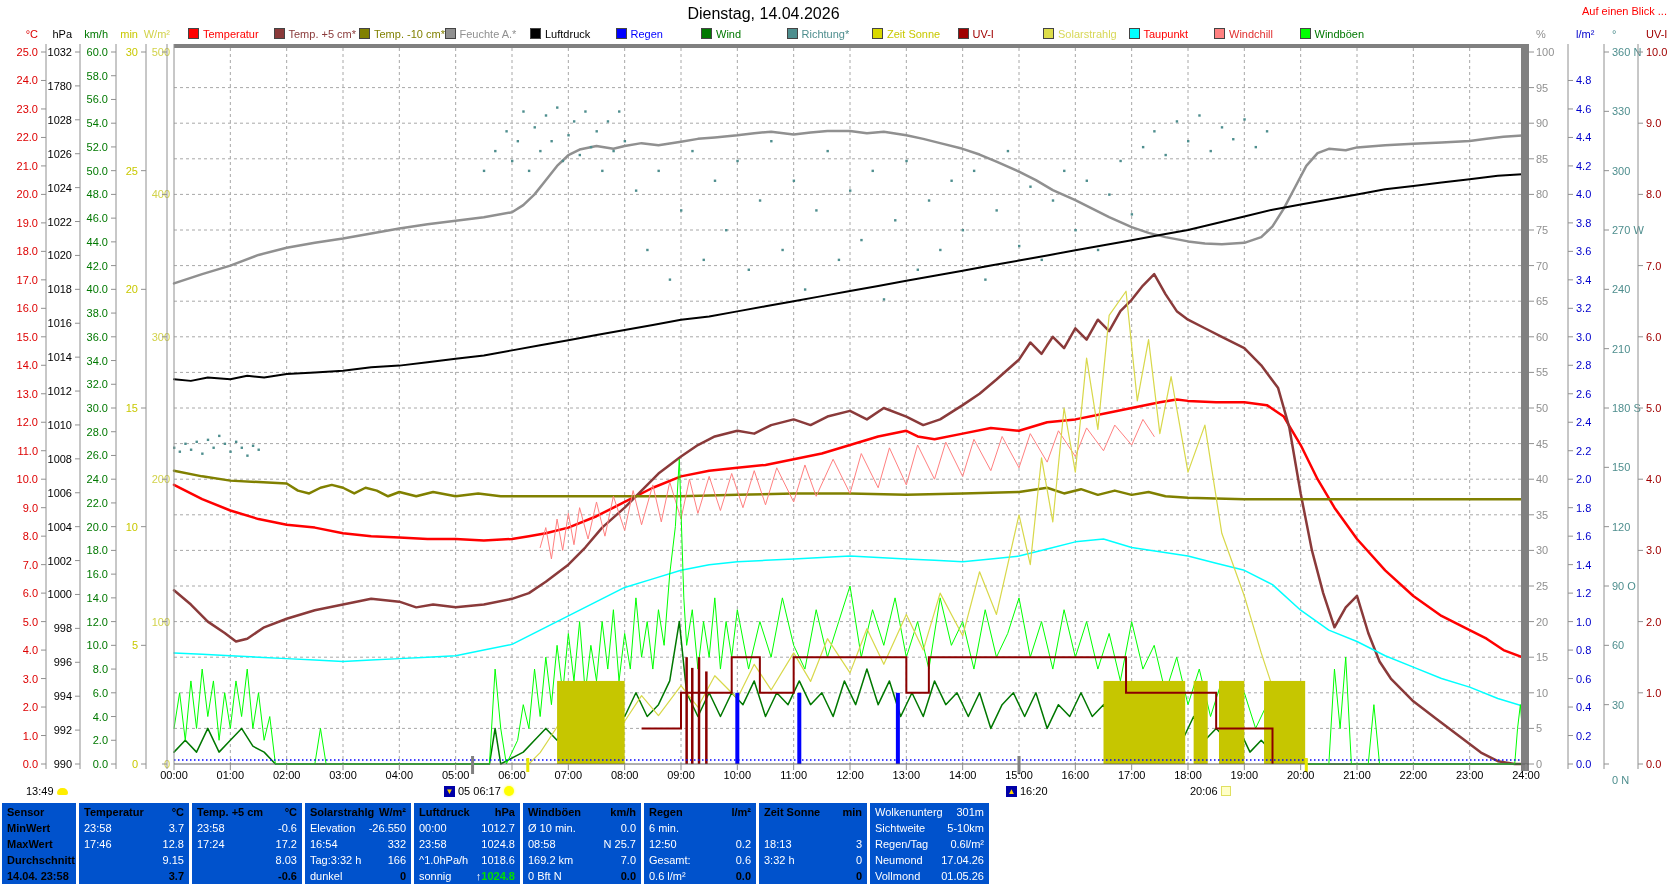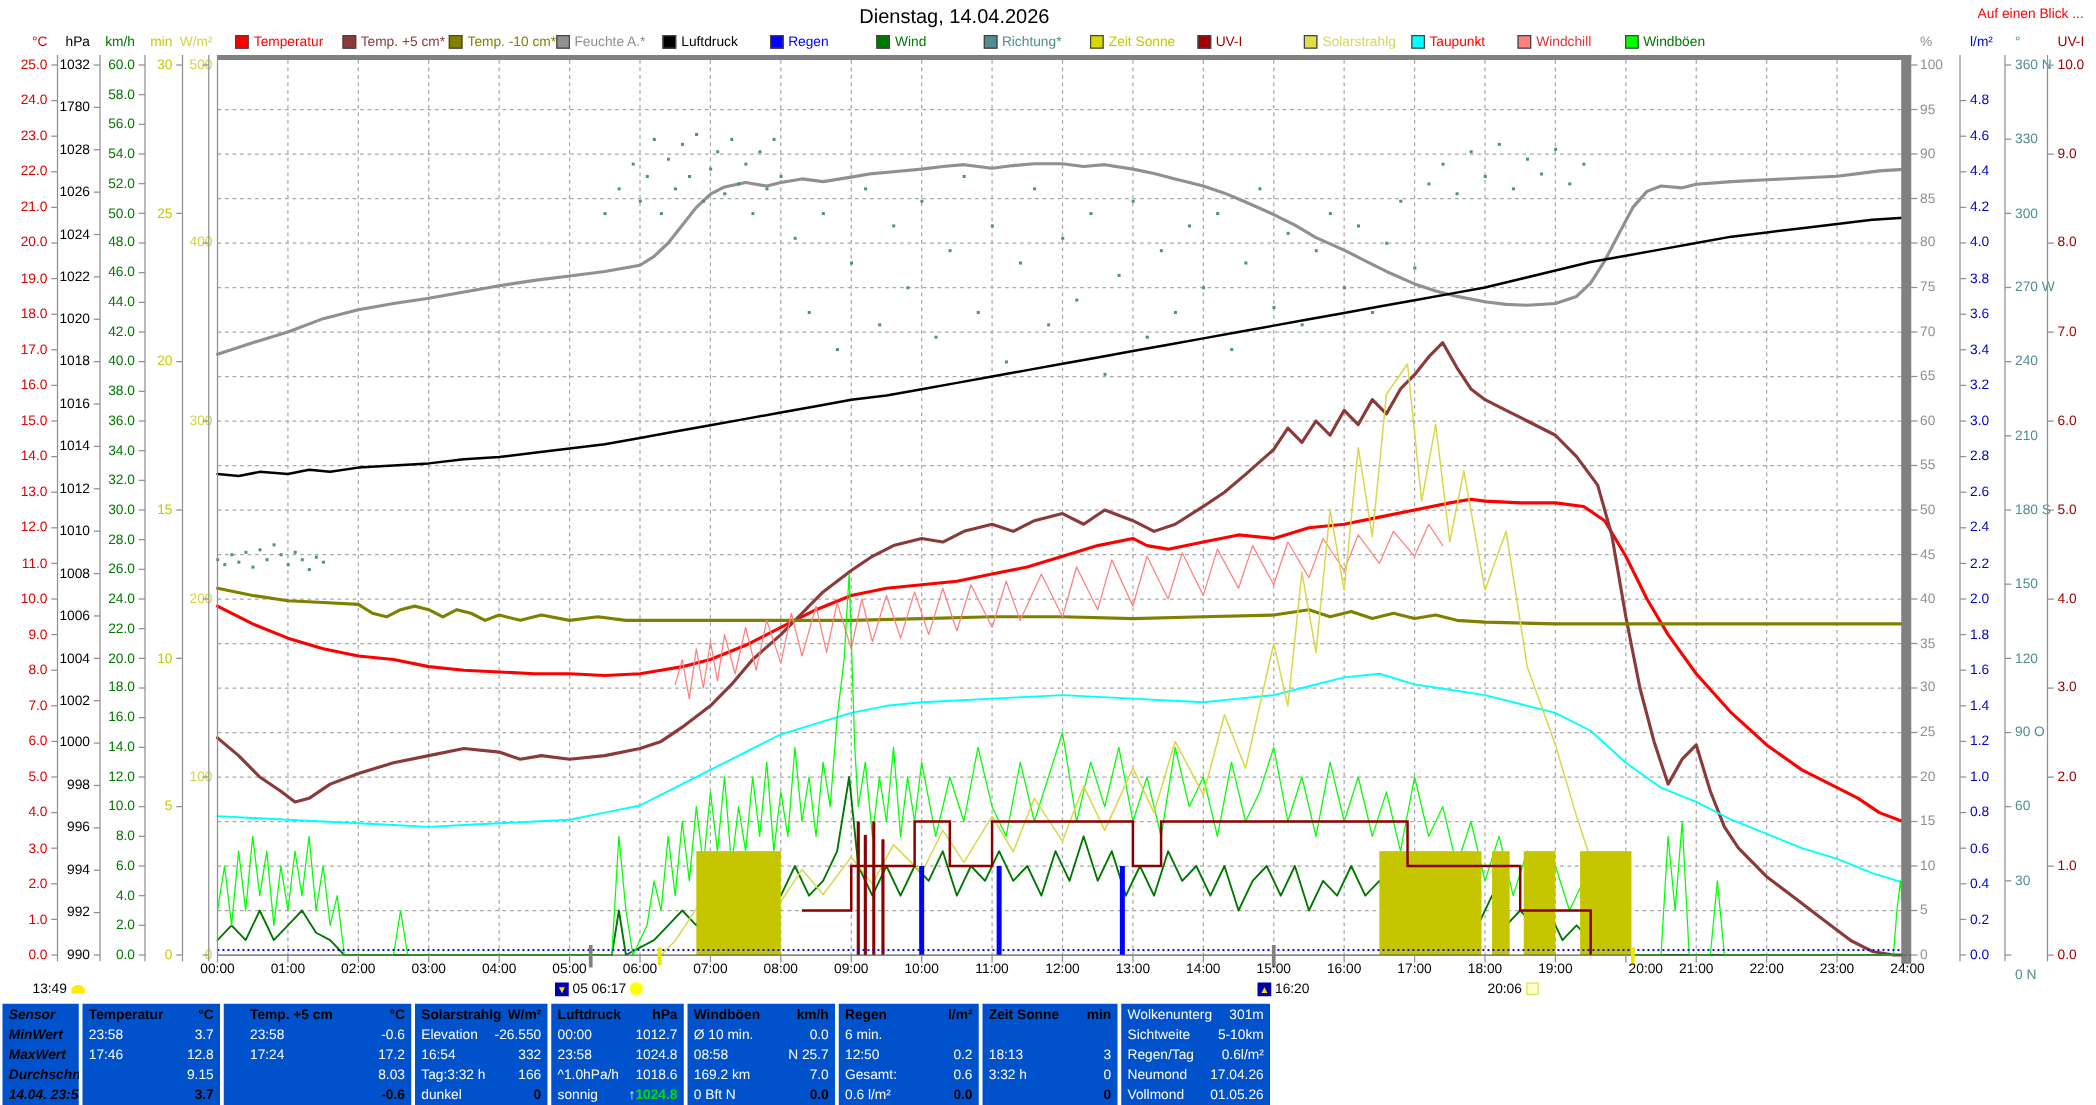--- a/index.html
+++ b/index.html
@@ -652,21 +652,21 @@
       <div class="xlab" style="left: 737.333px; top: 769px;">10:00</div>
       <div class="xlab" style="left: 793.667px; top: 769px;">11:00</div>
       <div class="xlab" style="left: 850px; top: 769px;">12:00</div>
       <div class="xlab" style="left: 906.333px; top: 769px;">13:00</div>
       <div class="xlab" style="left: 962.667px; top: 769px;">14:00</div>
       <div class="xlab" style="left: 1019px; top: 769px;">15:00</div>
       <div class="xlab" style="left: 1075.33px; top: 769px;">16:00</div>
       <div class="xlab" style="left: 1131.67px; top: 769px;">17:00</div>
       <div class="xlab" style="left: 1188px; top: 769px;">18:00</div>
       <div class="xlab" style="left: 1244.33px; top: 769px;">19:00</div>
-      <div class="xlab" style="left: 1300.67px; top: 769px; margin-left: 16px;">20:00</div>
+      <div class="xlab" style="left: 1300.67px; top: 769px;">20:00</div>
       <div class="xlab" style="left: 1357px; top: 769px;">21:00</div>
       <div class="xlab" style="left: 1413.33px; top: 769px;">22:00</div>
       <div class="xlab" style="left: 1469.67px; top: 769px;">23:00</div>
       <div class="xlab" style="left: 1526px; top: 769px;">24:00</div>
     </div>
   <div id="markers">
       <div class="marker" style="left: 26px;">
         <span>13:49</span>
         <span class="ic ic-suncloud"></span>
       </div>
@@ -678,21 +678,21 @@
       <div class="marker" style="left: 1006px;">
         <span class="ic ic-moon">▲</span>
         <span>16:20</span>
       </div>
       <div class="marker" style="left: 1190px;">
         <span>20:06</span>
         <span class="ic ic-sunoutline"></span>
       </div>
     </div>
   <div id="footer-table">
-      <div class="tcol sensor-col" style="width: 61px; font-style: italic;">
+      <div class="tcol sensor-col" style="width: 74px;">
         <div class="trow thead">
           <span class="lft">Sensor</span>
         </div>
         <div class="trow">
           <span class="lft">MinWert</span>
         </div>
         <div class="trow">
           <span class="lft">MaxWert</span>
         </div>
         <div class="trow">
@@ -717,21 +717,21 @@
         </div>
         <div class="trow">
           <span class="lft"></span>
           <span class="rgt"><span>9.15</span></span>
         </div>
         <div class="trow">
           <span class="lft"></span>
           <span class="rgt"><span class="blackbold">3.7</span></span>
         </div>
       </div>
-      <div class="tcol" style="width: 134px; padding-left: 16px;">
+      <div class="tcol" style="width: 110px;">
         <div class="trow thead">
           <span class="lft">Temp. +5 cm</span>
           <span class="rgt">°C</span>
         </div>
         <div class="trow">
           <span class="lft">23:58</span>
           <span class="rgt"><span>-0.6</span></span>
         </div>
         <div class="trow">
           <span class="lft">17:24</span>

